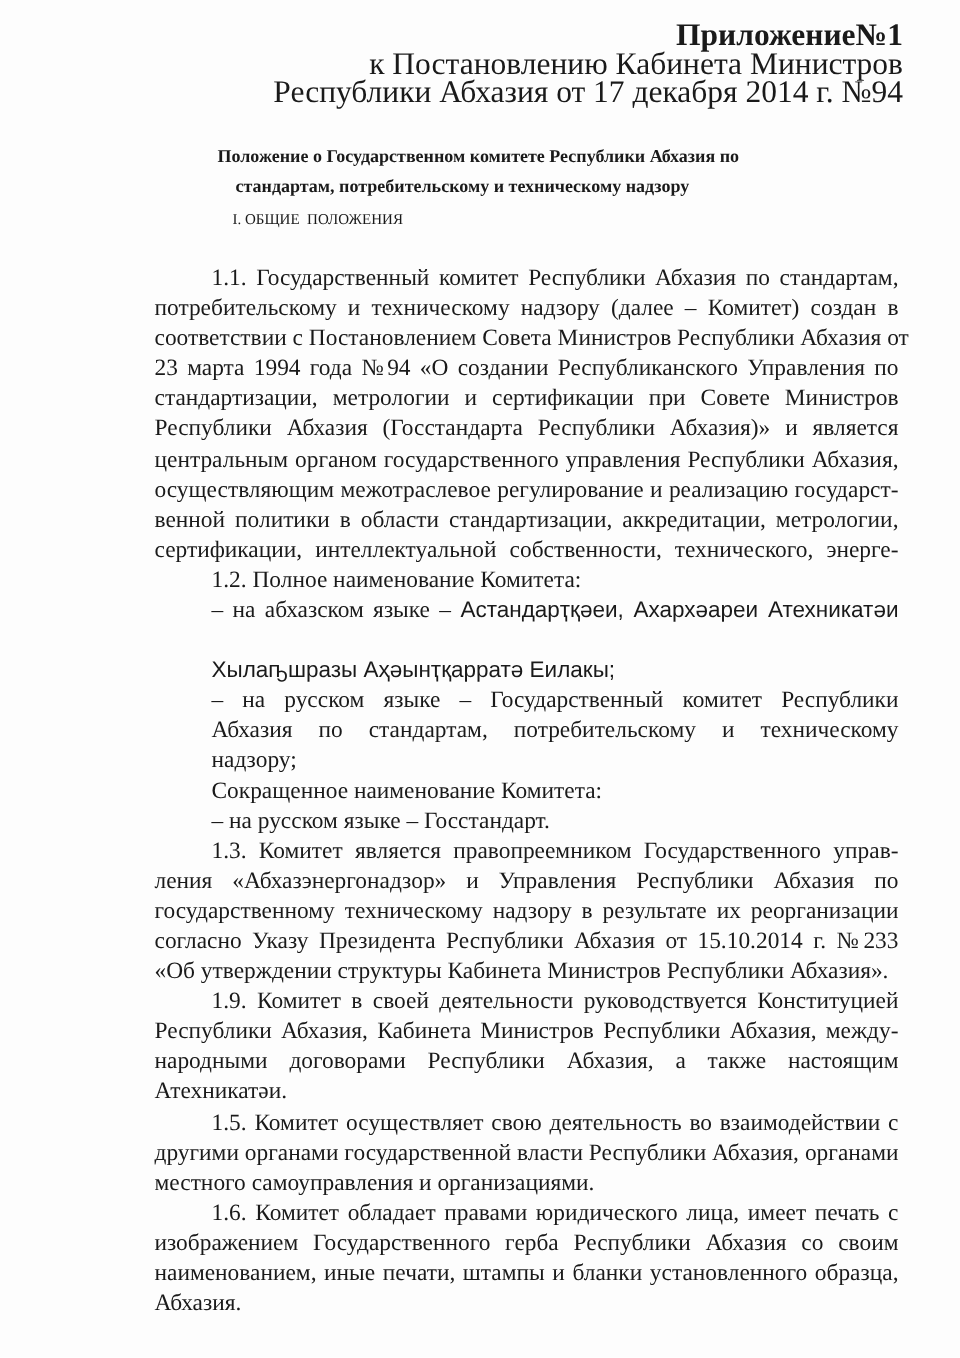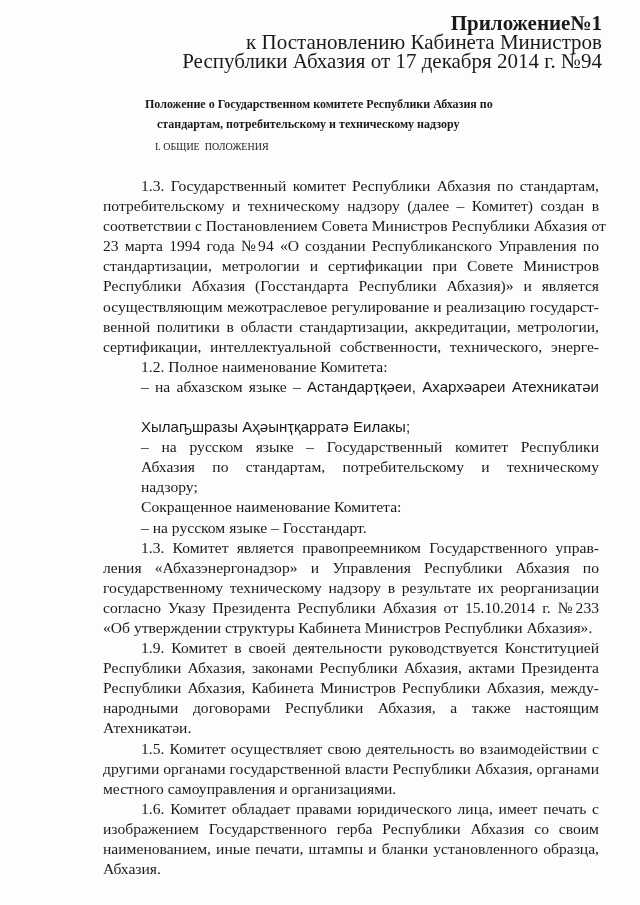--- a/index.html
+++ b/index.html
@@ -38,26 +38,27 @@
   <div class="title">
     <div>Положение о Государственном комитете Республики Абхазия по</div>
     <div class="l2">стандартам, потребительскому и техническому надзору</div>
   </div>
 
   <div class="section" style="white-space:pre;">I. ОБЩИЕ  ПОЛОЖЕНИЯ</div>
 
   <div class="body">
 
     <div class="para">
-      <span class="ln ind">1.3. Государственный комитет Республики Абхазия по стандартам,</span>
+      <span class="ln ind">1.1. Государственный комитет Республики Абхазия по стандартам,</span>
       <span class="ln">потребительскому и техническому надзору (далее – Комитет) создан в</span>
       <span class="ln">соответствии с Постановлением Совета Министров Республики Абхазия от</span>
       <span class="ln">23 марта 1994 года №94 «О создании Республиканского Управления по</span>
       <span class="ln">стандартизации, метрологии и сертификации при Совете Министров</span>
       <span class="ln">Республики Абхазия (Госстандарта Республики Абхазия)» и является</span>
+      <span class="ln">центральным органом государственного управления Республики Абхазия,</span>
       <span class="ln">осуществляющим межотраслевое регулирование и реализацию государст-</span>
       <span class="ln">венной политики в области стандартизации, аккредитации, метрологии,</span>
       <span class="ln">сертификации, интеллектуальной собственности, технического, энерге-</span>
     </div>
 
     <div class="para">
       <span class="ln last ind">1.2. Полное наименование Комитета:</span>
       <span class="ln" style="padding-left:38px;"><span>– на абхазском языке – </span><span class="sans">Астандарҭқәеи, Ахархәареи  Атехникатәи</span></span>
       <span class="ln last sans" style="padding-left:38px;margin-top:20px;">Хылаҧшразы Аҳәынҭқарратә Еилакы;</span>
       <span class="ln" style="padding-left:38px;">– на русском языке – Государственный комитет Республики</span>
@@ -70,21 +71,20 @@
     <div class="para">
       <span class="ln ind">1.3. Комитет является правопреемником Государственного управ-</span>
       <span class="ln">ления «Абхазэнергонадзор» и Управления Республики Абхазия по</span>
       <span class="ln">государственному техническому надзору в результате их реорганизации</span>
       <span class="ln">согласно Указу Президента Республики Абхазия от 15.10.2014 г. №233</span>
       <span class="ln last">«Об утверждении структуры Кабинета Министров Республики Абхазия».</span>
     </div>
 
     <div class="para">
       <span class="ln ind">1.9. Комитет в своей деятельности руководствуется Конституцией</span>
-      <span class="ln">Республики Абхазия, законами Республики Абхазия, актами Президента</span>
       <span class="ln">Республики Абхазия, Кабинета Министров Республики Абхазия, между-</span>
       <span class="ln">народными договорами Республики Абхазия, а также настоящим</span>
       <span class="ln last">Атехникатәи.</span>
     </div>
 
     <div class="para">
       <span class="ln ind">1.5. Комитет осуществляет свою деятельность во взаимодействии с</span>
       <span class="ln">другими органами государственной власти Республики Абхазия, органами</span>
       <span class="ln last">местного самоуправления и организациями.</span>
     </div>

